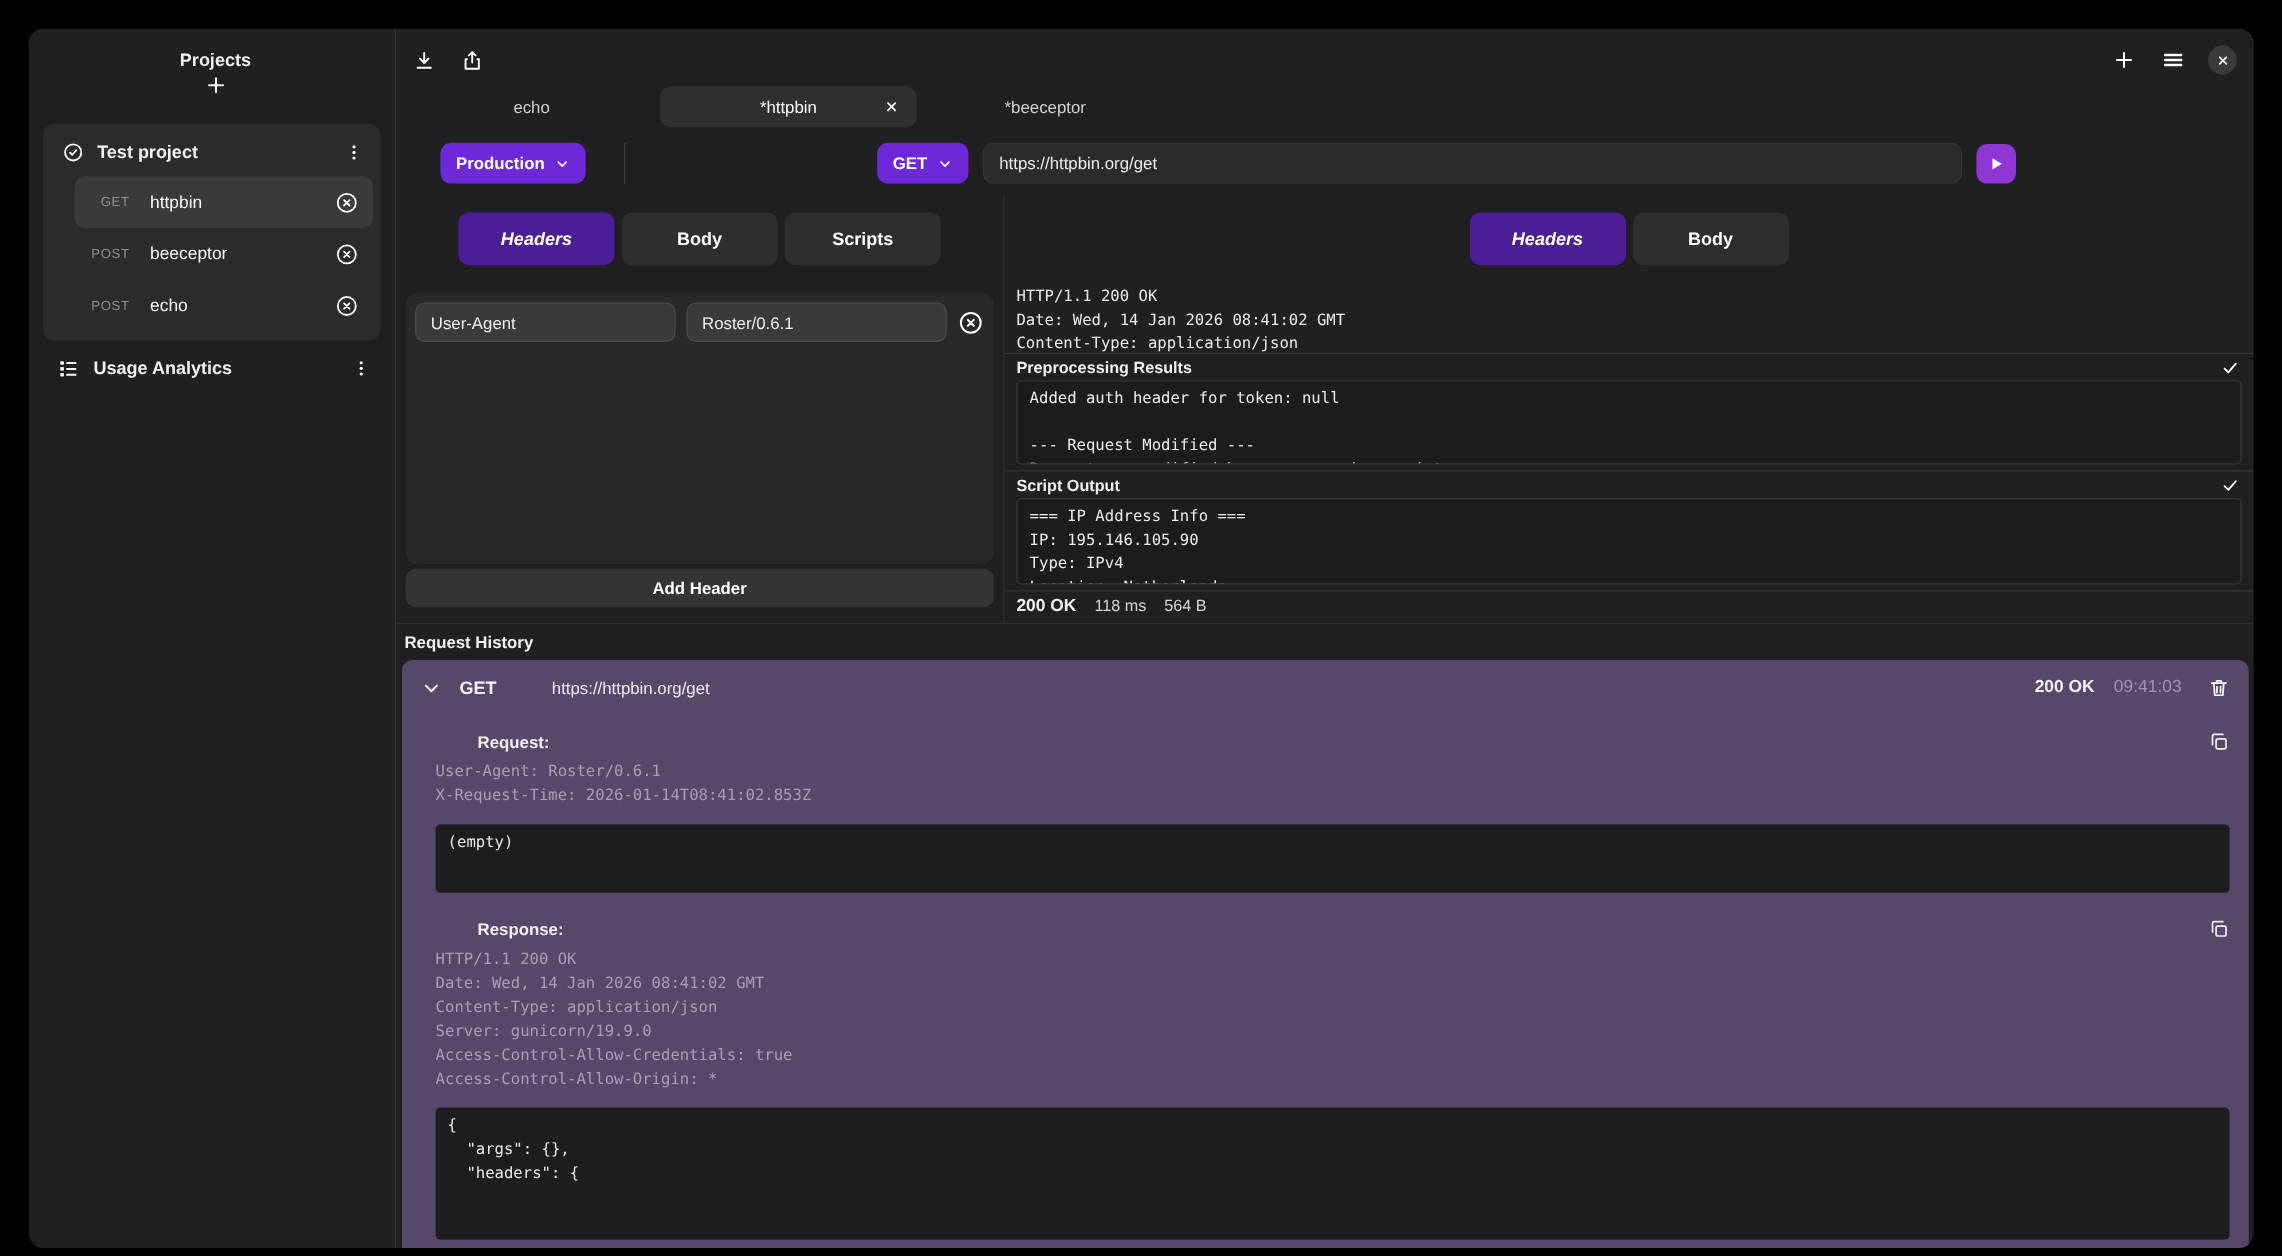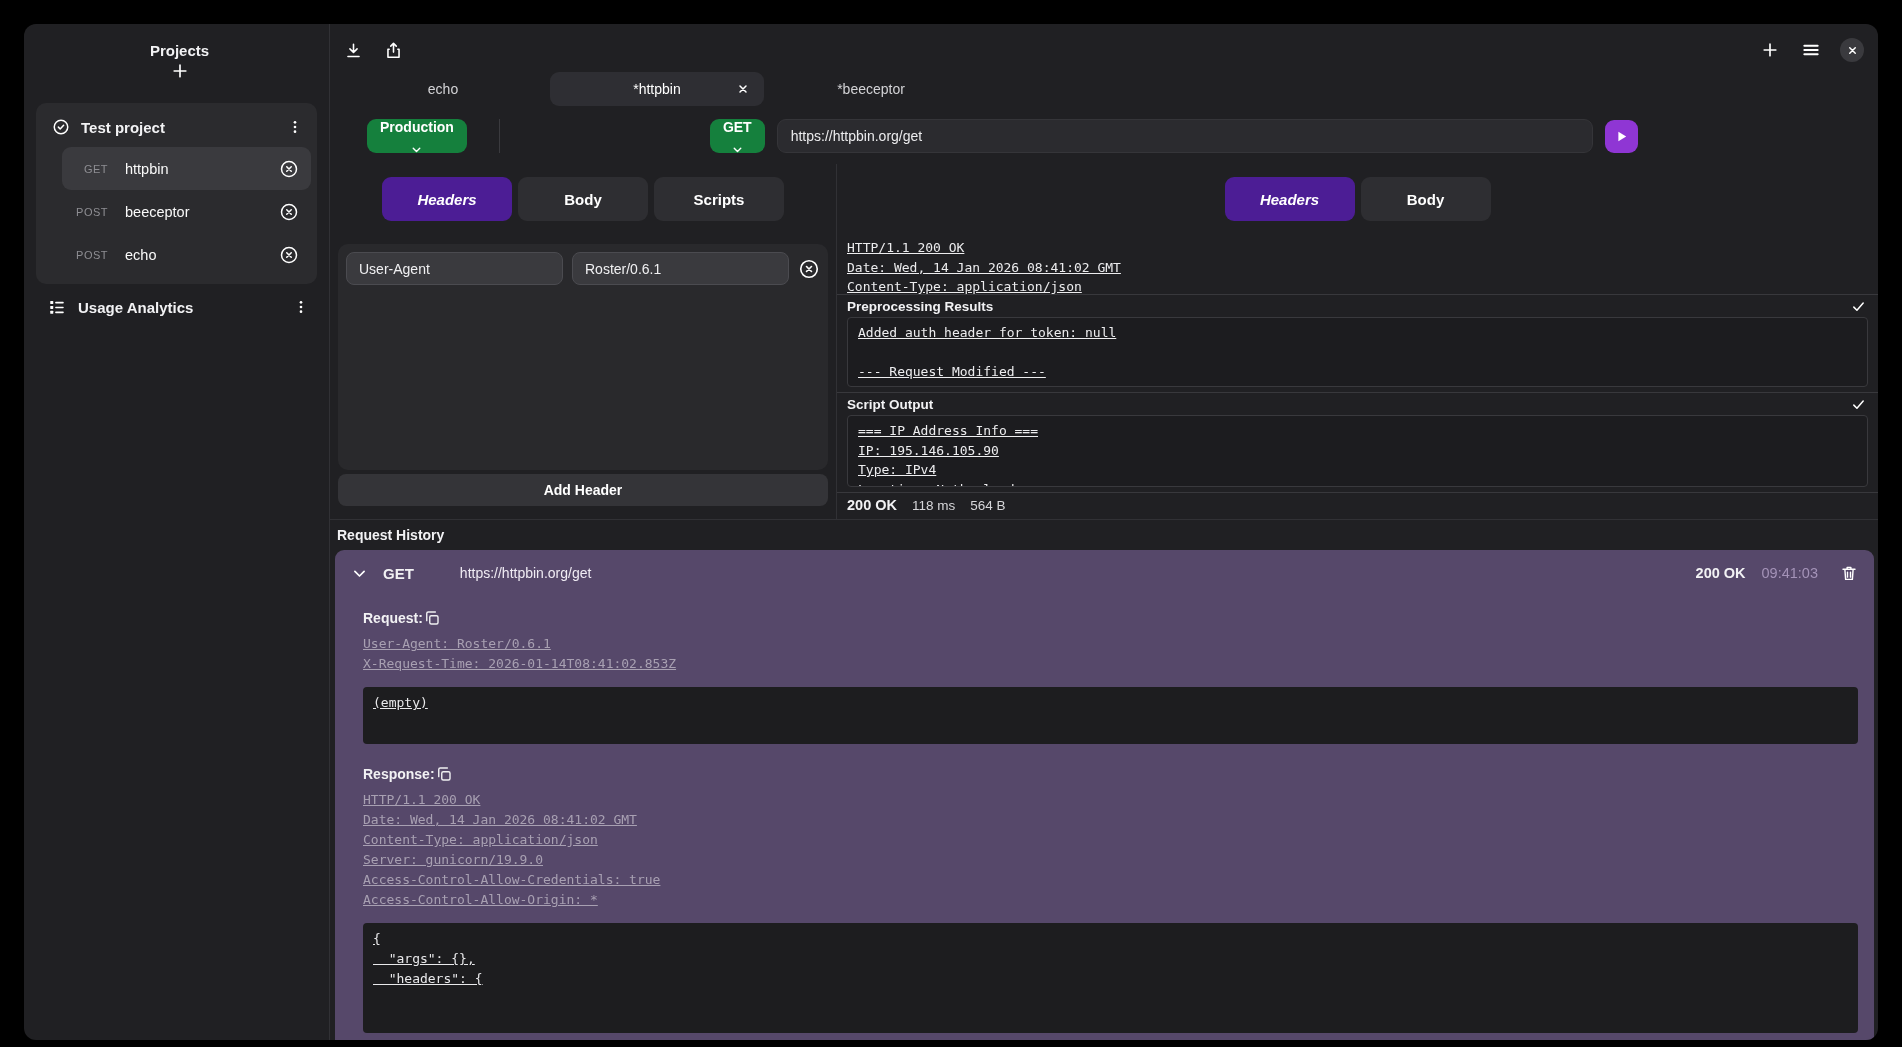--- a/index.html
+++ b/index.html
@@ -33,22 +33,22 @@
   .win-close { width:24px; height:24px; border-radius:50%; background:#3a3a3e; border:none; cursor:pointer;
     display:flex; align-items:center; justify-content:center; color:#fff; }
 
   .tabstrip { height:38px; flex:none; display:flex; align-items:center; padding-left:6px; gap:0; }
   .doc-tab { width:214px; height:34px; display:flex; align-items:center; justify-content:center;
     font-size:14px; color:#d3d3d6; border-radius:9px; position:relative; cursor:pointer; background:none; border:none; }
   .doc-tab.active { background:#2e2e33; color:#fff; }
   .doc-tab .tab-x { position:absolute; right:15px; top:50%; transform:translateY(-50%); cursor:pointer; color:#fff; }
 
   .request-row { height:56px; flex:none; display:flex; align-items:center; padding-left:37px; }
-  .pill-btn { height:34px; background:#15803d; border:none; border-radius:9px; color:#fff;
-    font-size:14px; font-weight:bold; display:flex; align-items:center; gap:8px; padding:0 13px; cursor:pointer;flex-direction:column; }
+  .pill-btn { height:34px; background:#6d28d9; border:none; border-radius:9px; color:#fff;
+    font-size:14px; font-weight:bold; display:flex; align-items:center; gap:8px; padding:0 13px; cursor:pointer; }
   .vdiv { width:1px; height:34px; background:#3a3a3e; margin-left:32px; }
   .method-btn { margin-left:210px; }
   .url-input { margin-left:12px; width:816px; height:34px; background:#2b2b2f; border:1px solid #353539;
     border-radius:9px; color:#ececee; font-size:14px; padding:0 13px; font-family:"Liberation Sans",sans-serif; }
   .send-btn { margin-left:12px; width:33px; height:33px; border:none; border-radius:9px; cursor:pointer;
     display:flex; align-items:center; justify-content:center; }
 
   .content-row { height:356px; flex:none; display:flex; border-bottom:1px solid #313135; }
   .left-panel { width:507px; flex:none; border-right:1px solid #313135; display:flex; flex-direction:column; }
   .right-panel { flex:1; display:flex; flex-direction:column; min-width:0; }
@@ -65,38 +65,38 @@
     color:#fff; font-size:14px; font-weight:bold; cursor:pointer; flex:none; }
 
   .resp-preview { margin-top:17px; height:57px; overflow:hidden; padding-left:10px;
     font-size:13px; line-height:19px; color:#ececee; border-bottom:1px solid #38383c; flex:none; }
   .out-section { border-bottom:1px solid #38383c; flex:none; }
   .out-head { display:flex; align-items:center; justify-content:space-between; padding:4px 12px 3px 10px; }
   .out-title { font-size:13.5px; font-weight:bold; }
   .out-box { margin:0 10px 5px; background:#1c1c1f; border:1px solid #39393d; border-radius:4px;
     padding:5px 10px; font-size:13px; line-height:19.5px; color:#ededef; overflow:hidden; }
   .out-box.h70 { height:70px; } .out-box.h72 { height:72px; }
-  .code-line { white-space:pre; min-height:19.5px;text-decoration:underline; }
+  .code-line { white-space:pre; min-height:19.5px; }
   .status-row { display:flex; align-items:baseline; gap:15px; padding:4px 10px; }
   .status-code { font-size:14.5px; font-weight:bold; }
   .status-meta { font-size:13.5px; color:#d6d6d9; }
 
   
   .history { flex:1; display:flex; flex-direction:column; min-height:0; }
   .history-title { font-size:14px; font-weight:bold; padding:7px 0 7px 7px; flex:none; }
   .history-card { flex:1; margin:0 4px 0 5px; background:#56486a; border-radius:9px 9px 0 0;
     padding:0 16px; overflow:hidden; display:flex; flex-direction:column; }
   .hist-head { height:46px; flex:none; display:flex; align-items:center; cursor:pointer; }
   .hist-method { font-size:15px; font-weight:bold; margin-left:15px; }
   .hist-url { font-size:14px; margin-left:46px; color:#f0ecf4; flex:1; }
   .hist-status { font-size:14.5px; font-weight:bold; }
   .hist-time { font-size:14.5px; color:#a493b8; margin-left:16px; }
   .hist-trash { margin-left:22px; }
   .hist-body { padding:0 0 0 12px; }
-  .label-row { display:flex; align-items:center; margin-top:13px; }
+  .label-row { display:flex; align-items:center; justify-content:space-between; margin-top:13px;margin-left:35px; }
   .hist-label { font-size:14px; font-weight:bold; }
   .hdr-lines { margin-top:7px; font-size:13px; line-height:20px; color:#a8a0b2; }
   .code-box { margin-top:13px; background:#1d1d1f; border-radius:4px; padding:6px 10px;
     font-size:13px; line-height:20px; color:#e9e9eb; }
   .code-box.empty-box { height:57px; }
   .code-box.json-box { min-height:110px; }
 
   .muted-ic { color:#efeff1; }
 </style>
 </head>

